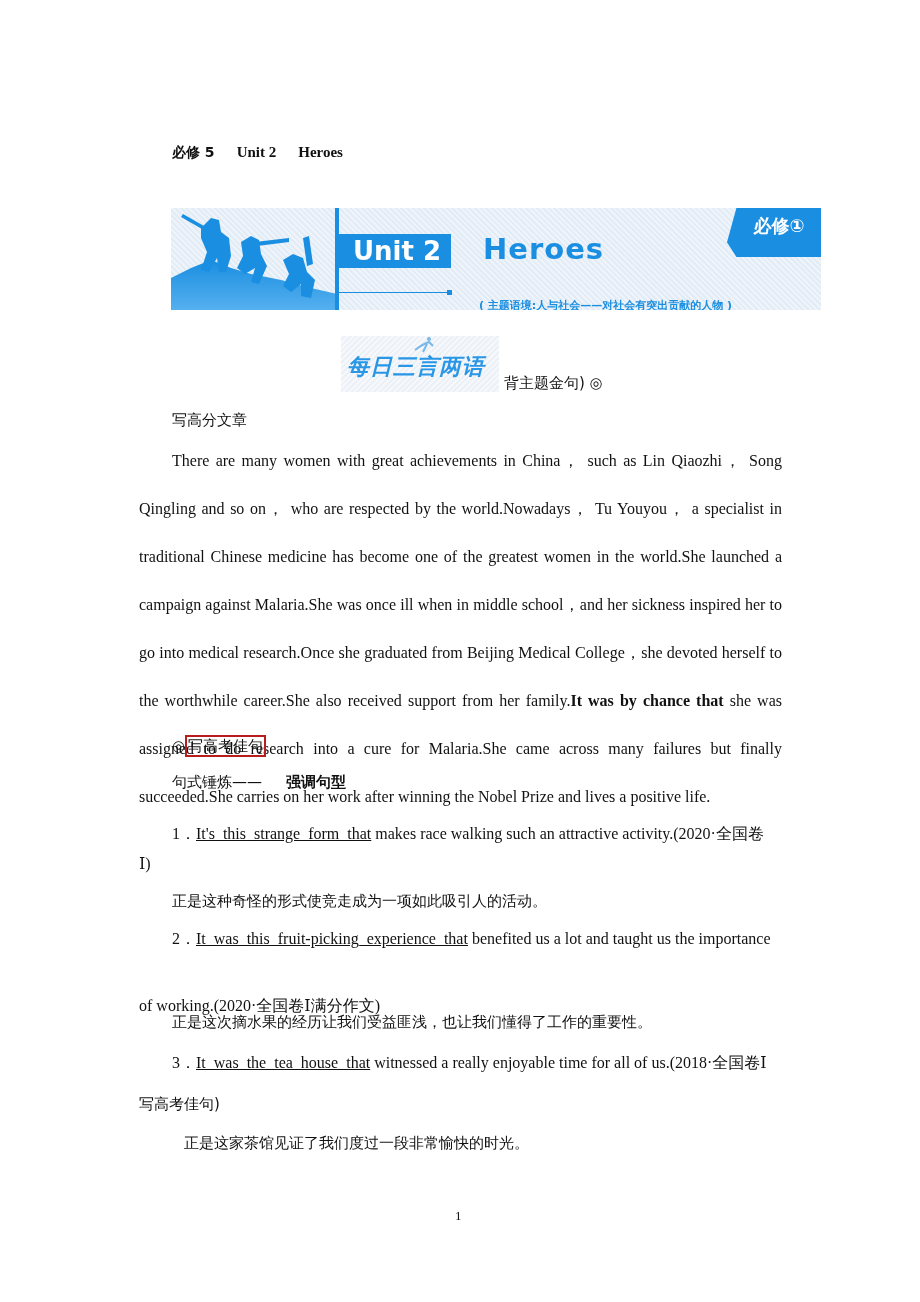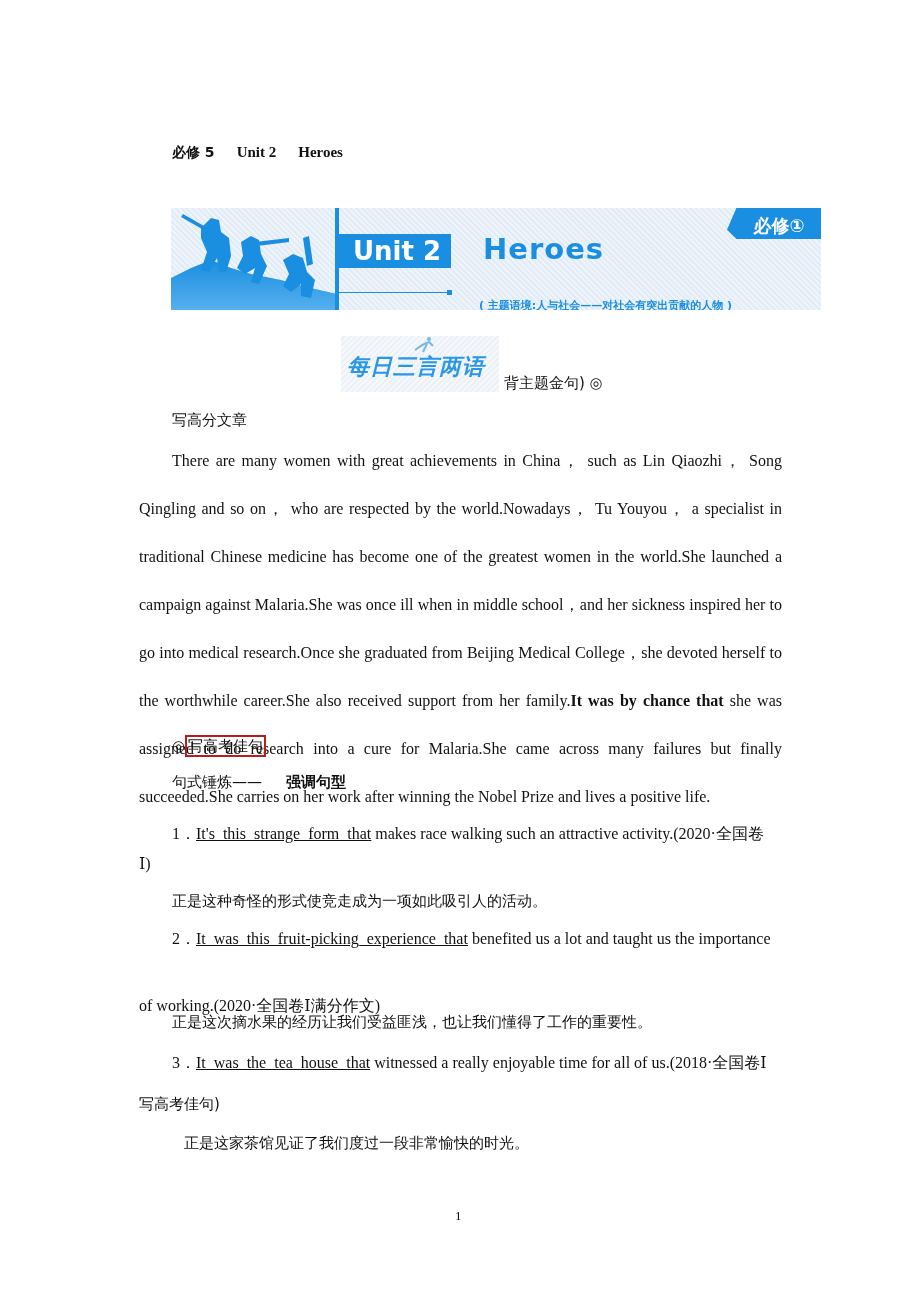--- a/index.html
+++ b/index.html
@@ -16,21 +16,21 @@
       background: repeating-linear-gradient(45deg, #eef4fa 0 2px, #e2ecf6 2px 4px); overflow: hidden; }
     .banner-art { left: 0; top: 0; width: 166px; height: 102px; }
     .banner-vline { left: 164px; top: 0; width: 4px; height: 102px; background: #1a8ee0; }
     .unit-box { left: 168px; top: 26px; width: 112px; height: 34px; background: #1a8ee0; color: #fff;
       font-family: "DejaVu Sans", sans-serif; font-weight: bold; font-size: 26px; line-height: 34px; padding-left: 14px; }
     .unit-line { left: 168px; top: 84px; width: 110px; height: 1px; background: #1a8ee0; }
     .unit-dot { left: 276px; top: 82px; width: 5px; height: 5px; background: #1a8ee0; }
     .heroes { left: 312px; top: 24px; font-family: "DejaVu Sans", sans-serif; font-weight: bold; font-size: 29px;
       color: #1a8ee0; letter-spacing: 1px; }
     .theme { left: 308px; top: 78px; font-family: "DejaVu Sans", sans-serif; font-weight: bold; font-size: 11px; color: #1a8ee0; margin-top: 12px; }
-    .bixiu-tag { left: 556px; top: 0; width: 94px; height: 31px; background: #1a8ee0; color: #fff;
+    .bixiu-tag { left: 556px; top: 0; width: 94px; height: 49px; background: #1a8ee0; color: #fff;
       font-family: "DejaVu Sans", sans-serif; font-weight: bold; font-size: 18px; line-height: 36px; text-align: center;
       clip-path: polygon(10% 0, 100% 0, 100% 100%, 10% 100%, 0 70%); padding-left: 10px; }
 
     
     .daily-logo { left: 341px; top: 336px; width: 158px; height: 56px;
       background: repeating-linear-gradient(135deg, #f6f8fc 0 2px, #ecf1f8 2px 4px); }
     .daily-text { left: 6px; top: 16px; font-family: "DejaVu Sans", sans-serif; font-weight: bold; font-style: italic;
       font-size: 22px; color: #2a96e6; letter-spacing: 1px; white-space: nowrap; }
     .runner { left: 68px; top: 0px; width: 30px; height: 18px; }
     .daily-suffix { left: 504px; top: 374px; font-family: "DejaVu Sans", sans-serif; font-size: 15px; }

